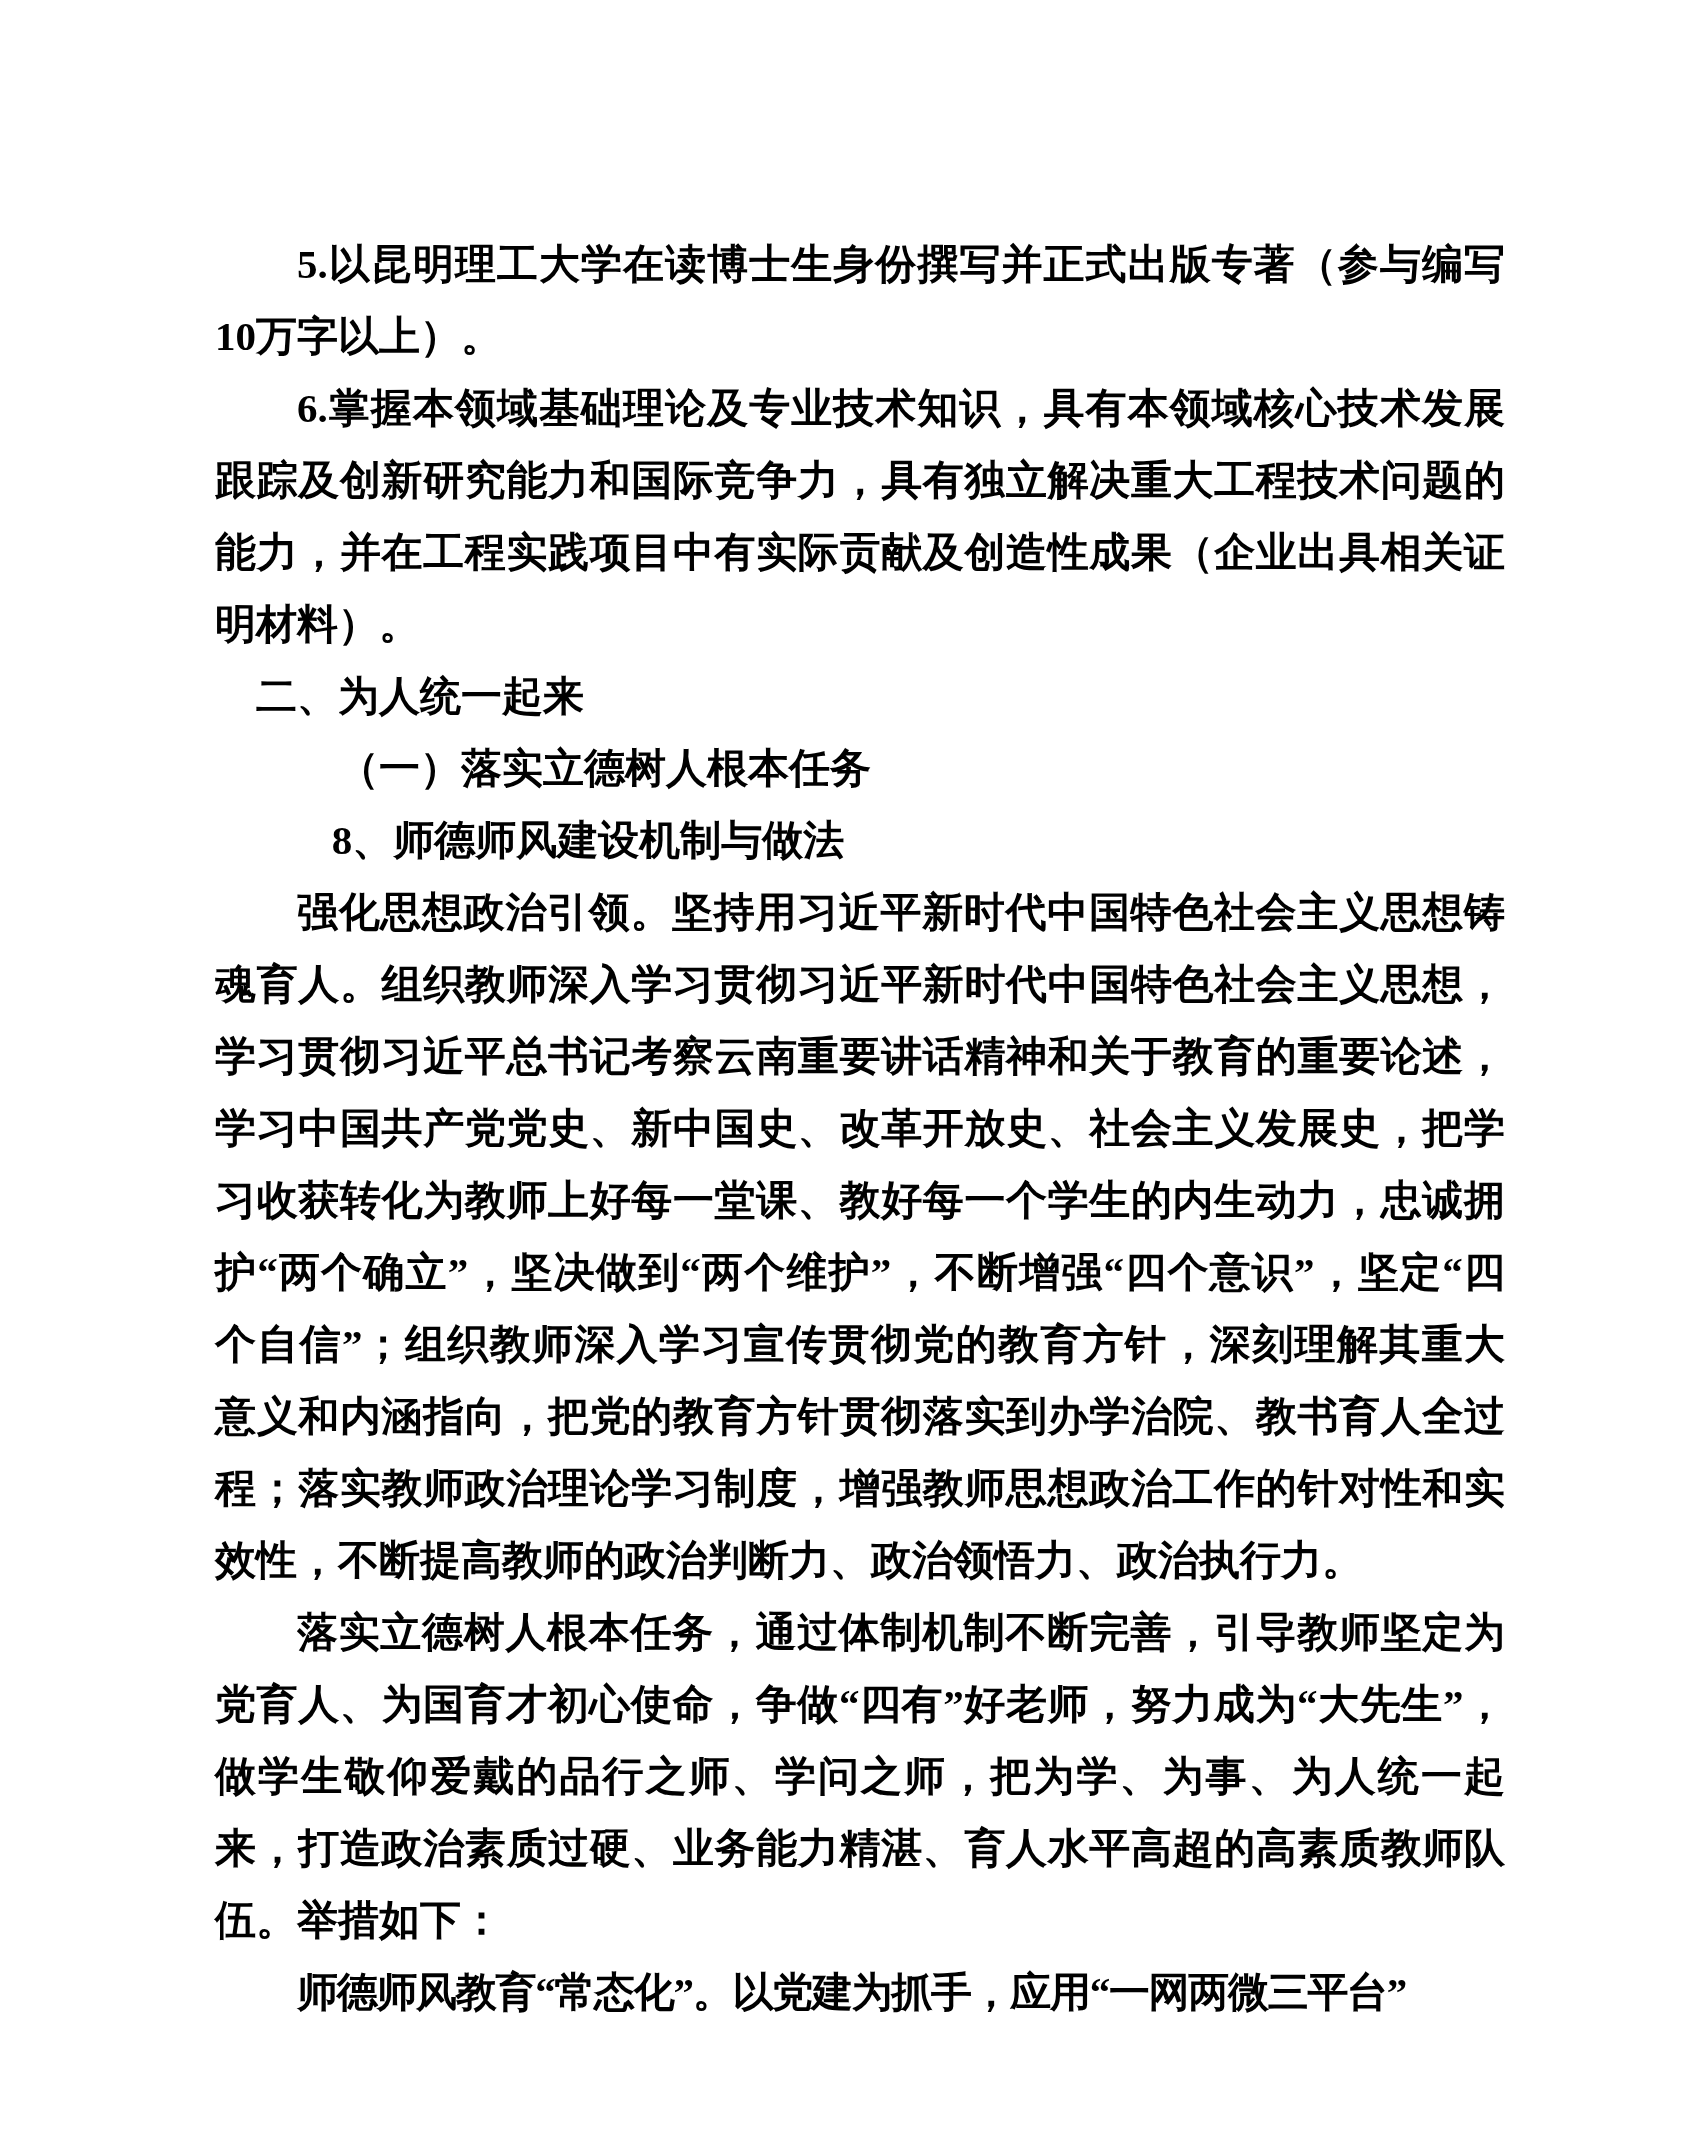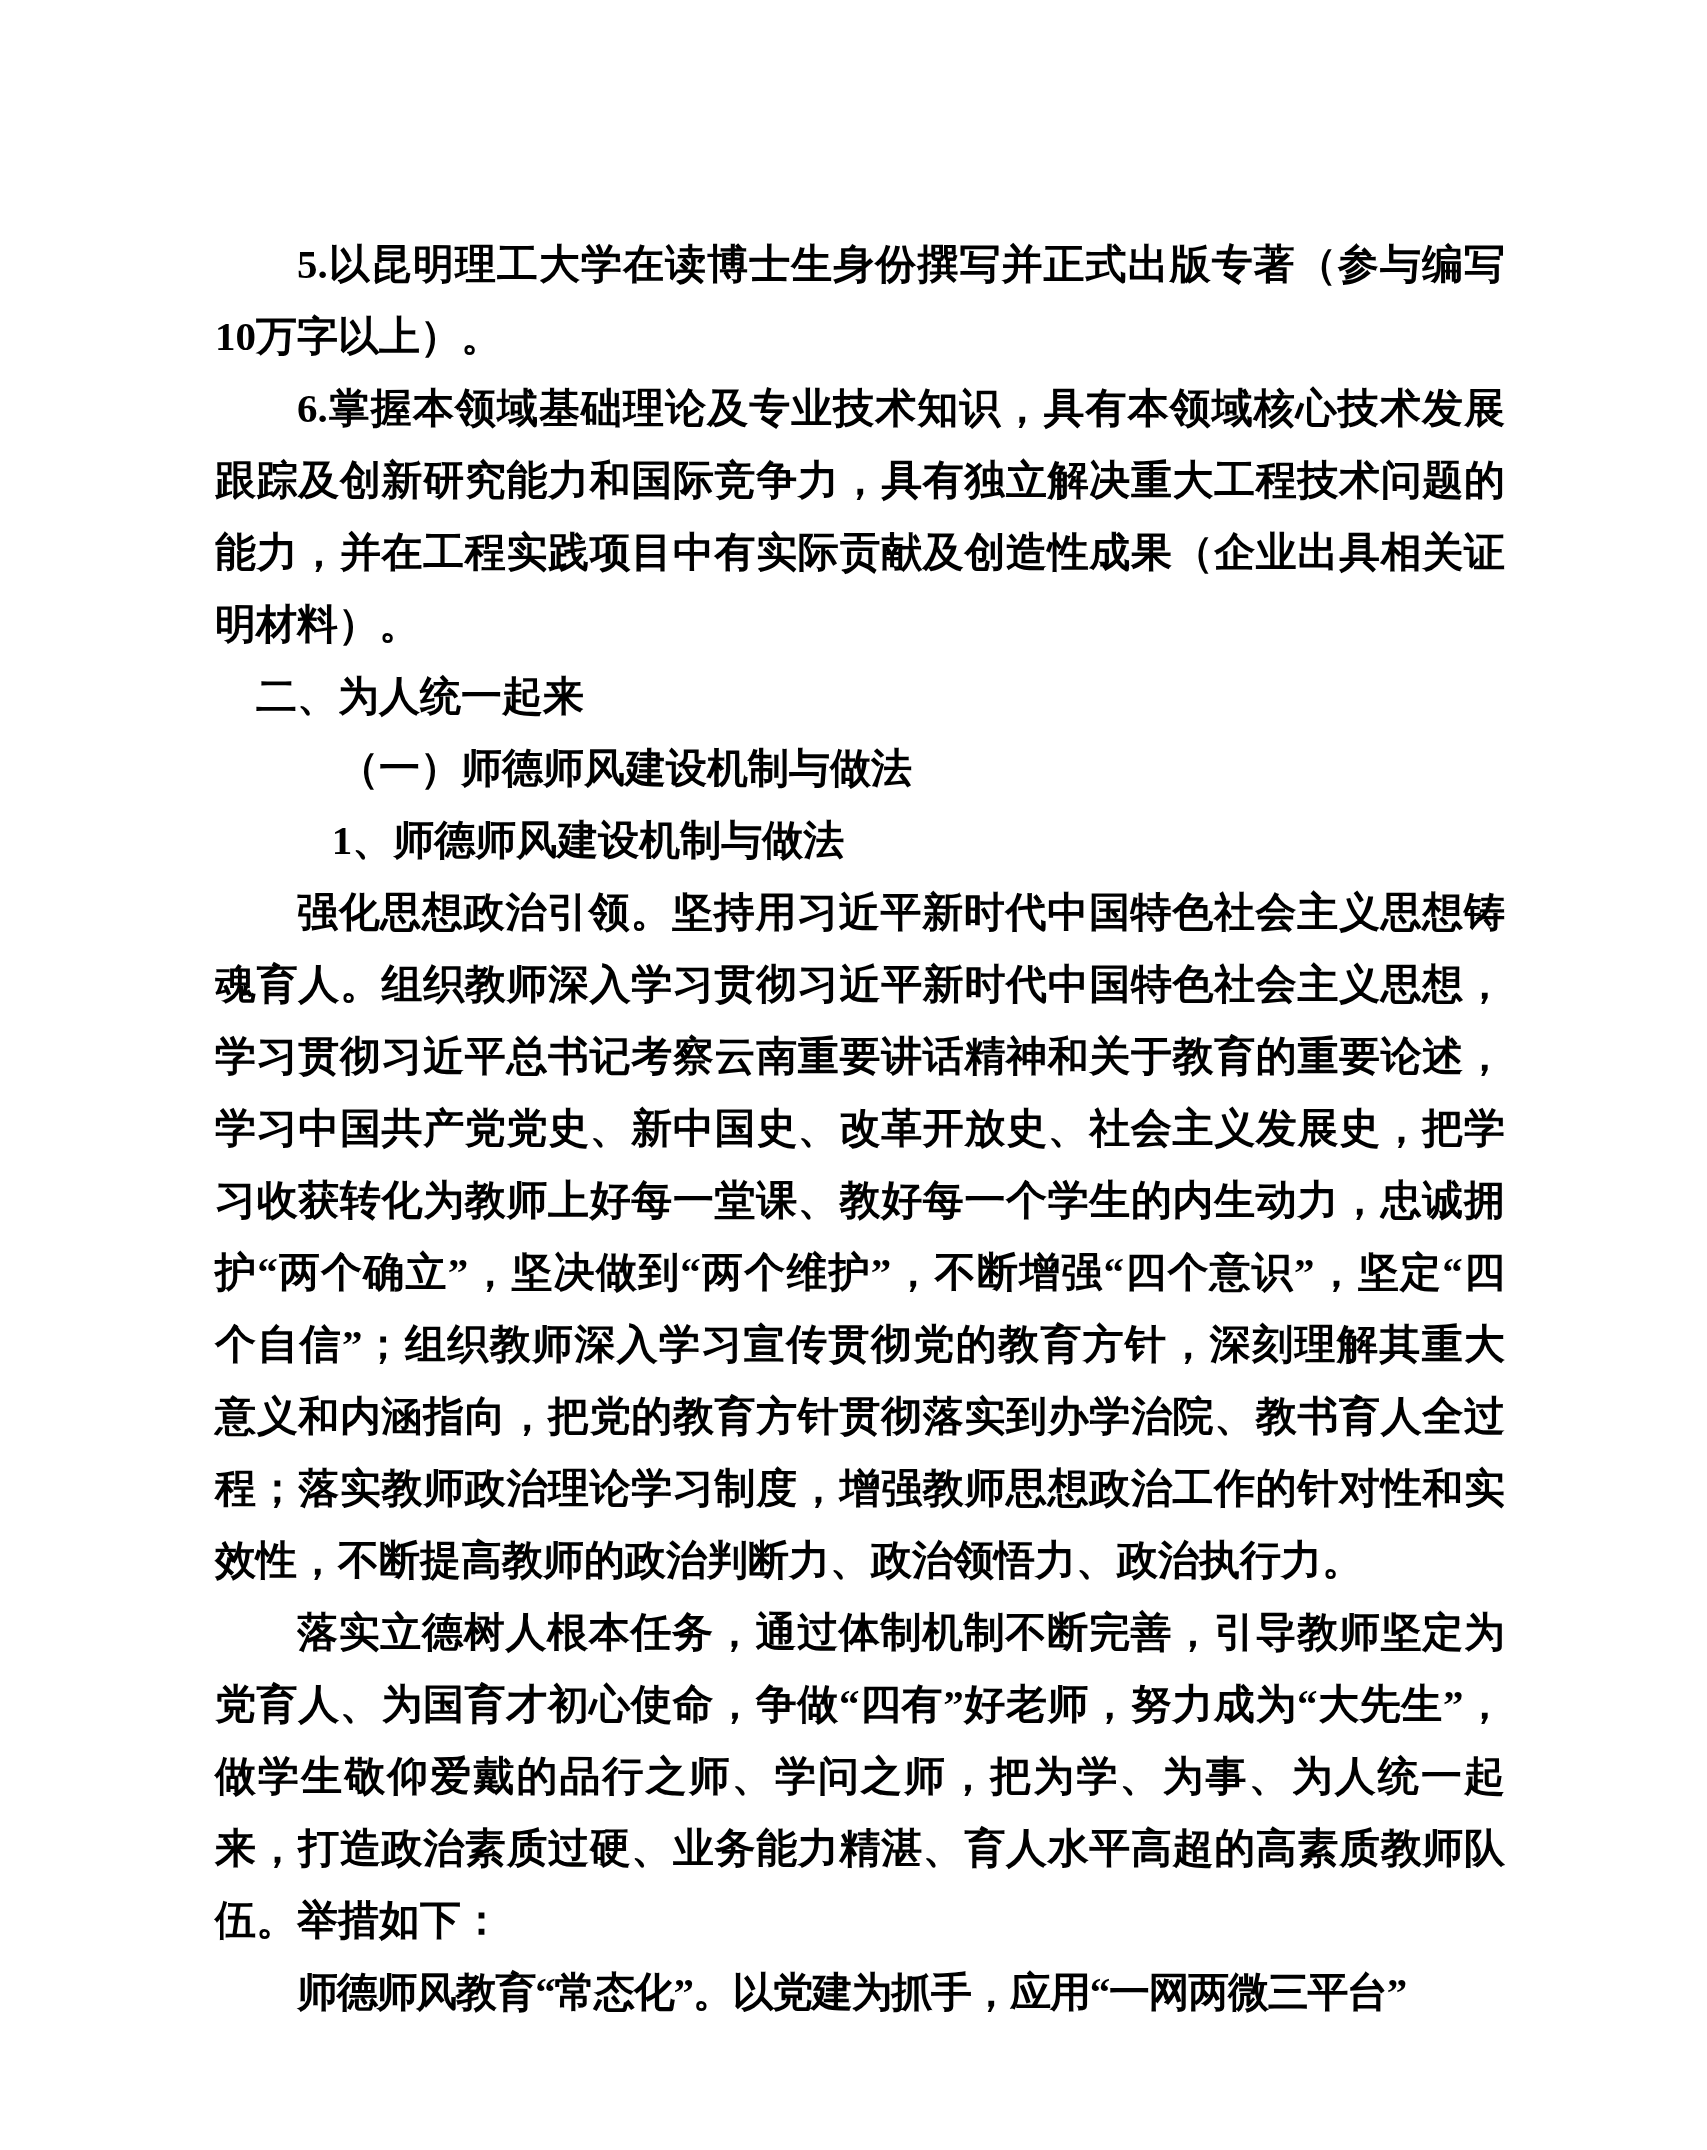--- a/index.html
+++ b/index.html
@@ -50,21 +50,21 @@
   }
 </style>
 </head>
 <body>
 
 <div class="page">
   <div class="content">
     <p class="indent-2">5.以昆明理工大学在读博士生身份撰写并正式出版专著（参与编写10万字以上）。</p>
     <p class="indent-2">6.掌握本领域基础理论及专业技术知识，具有本领域核心技术发展跟踪及创新研究能力和国际竞争力，具有独立解决重大工程技术问题的能力，并在工程实践项目中有实际贡献及创造性成果（企业出具相关证明材料）。</p>
     <p class="heading-1">二、为人统一起来</p>
-    <p class="heading-2">（一）师德师风建设机制与做法</p>
-    <p class="num-heading">1、师德师风建设机制与做法</p>
+    <p class="heading-2">（一）落实立德树人根本任务</p>
+    <p class="num-heading">8、师德师风建设机制与做法</p>
     <p class="indent-2">强化思想政治引领。坚持用习近平新时代中国特色社会主义思想铸魂育人。组织教师深入学习贯彻习近平新时代中国特色社会主义思想，学习贯彻习近平总书记考察云南重要讲话精神和关于教育的重要论述，学习中国共产党党史、新中国史、改革开放史、社会主义发展史，把学习收获转化为教师上好每一堂课、教好每一个学生的内生动力，忠诚拥护“两个确立”，坚决做到“两个维护”，不断增强“四个意识”，坚定“四个自信”；组织教师深入学习宣传贯彻党的教育方针，深刻理解其重大意义和内涵指向，把党的教育方针贯彻落实到办学治院、教书育人全过程；落实教师政治理论学习制度，增强教师思想政治工作的针对性和实效性，不断提高教师的政治判断力、政治领悟力、政治执行力。</p>
     <p class="indent-2">落实立德树人根本任务，通过体制机制不断完善，引导教师坚定为党育人、为国育才初心使命，争做“四有”好老师，努力成为“大先生”，做学生敬仰爱戴的品行之师、学问之师，把为学、为事、为人统一起来，打造政治素质过硬、业务能力精湛、育人水平高超的高素质教师队伍。举措如下：</p>
     <p class="indent-2 tight">师德师风教育“常态化”。以党建为抓手，应用“一网两微三平台”</p>
   </div>
 
 </div>
 
 
 </body></html>

